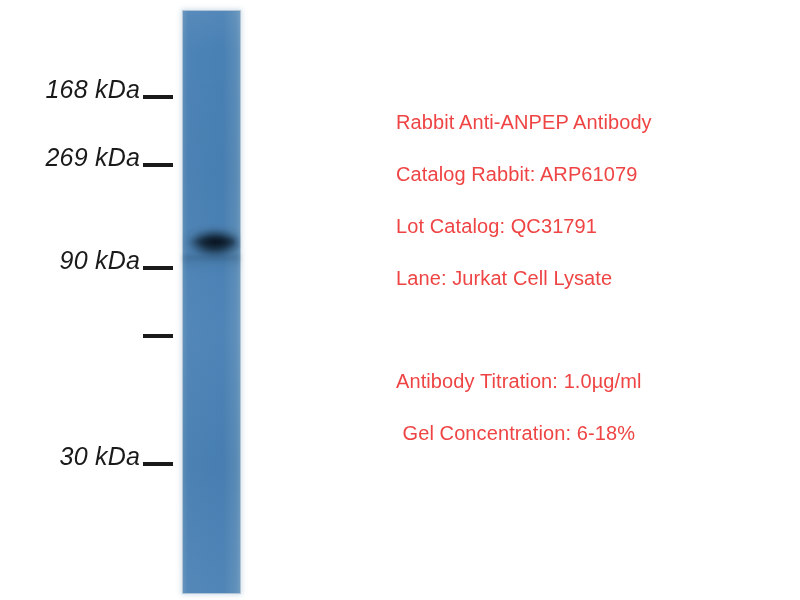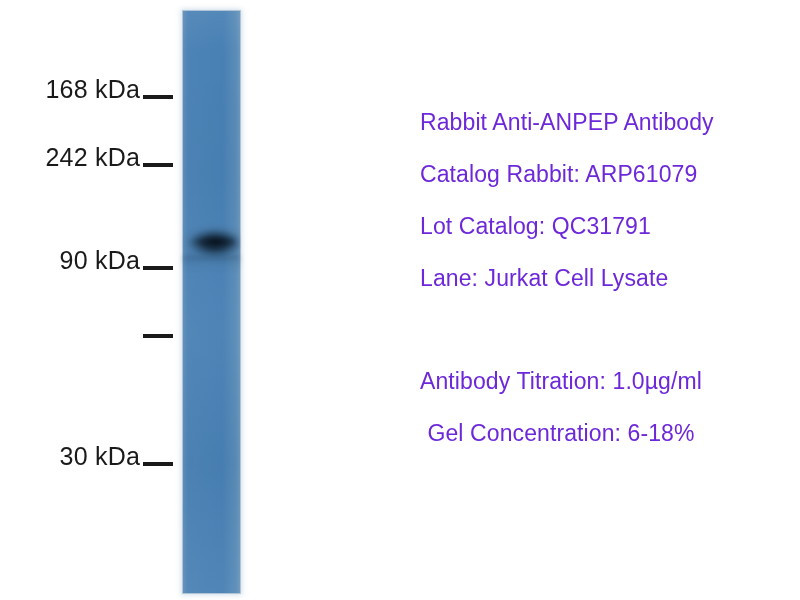--- a/index.html
+++ b/index.html
@@ -102,20 +102,21 @@
 
   
   .marker {
     position: absolute;
     left: 0;
     width: 173px;
     display: flex;
     align-items: center;
     justify-content: flex-end;
     white-space: nowrap;
+    font-style: italic;
   }
   .marker-label {
     font-size: 25px;
     color: #1a1a1a;
     letter-spacing: 0.2px;
     line-height: 1;
   }
   .marker-tick {
     display: inline-block;
     width: 30px;
@@ -126,25 +127,24 @@
     flex: 0 0 auto;
   }
 
   
   .info-block {
     position: absolute;
     left: 396px;
     white-space: nowrap;
   }
   .info-line {
-    font-size: 23px;
-    color: #6d28d9;
+    font-size: 20px;
+    color: #ef4444;
     line-height: 52px;
     letter-spacing: 0.1px;
-    margin-left: 24px;
   }
   #info-primary { top: 96px; }
   #info-secondary { top: 355px; text-align: center; }
 </style>
 </head>
 <body>
 
 <div id="figure">
 
   <div class="blot-lane">
@@ -152,21 +152,21 @@
     <div class="blot-band"></div>
     <div class="blot-band-core"></div>
     <div class="blot-band-smear"></div>
   </div>
 
   <div class="marker" style="top:77px">
     <span class="marker-label">168 kDa</span>
     <span class="marker-tick"></span>
   </div>
   <div class="marker" style="top:145px">
-    <span class="marker-label">242 kDa</span>
+    <span class="marker-label">269 kDa</span>
     <span class="marker-tick"></span>
   </div>
   <div class="marker" style="top:248px">
     <span class="marker-label">90 kDa</span>
     <span class="marker-tick"></span>
   </div>
   <div class="marker" style="top:320px">
     <span class="marker-tick"></span>
   </div>
   <div class="marker" style="top:444px">

